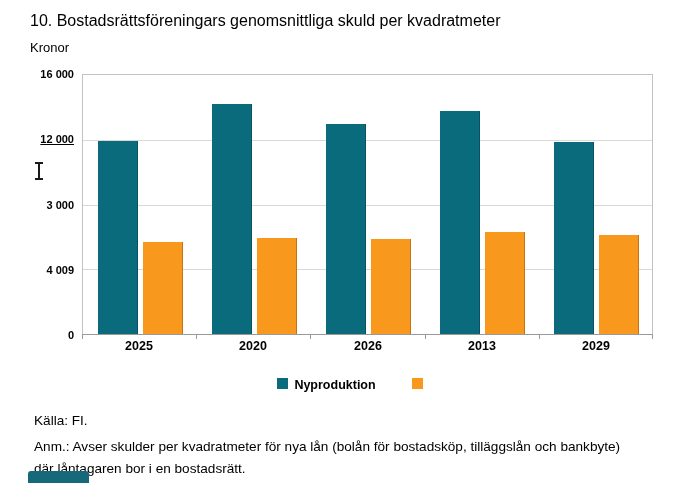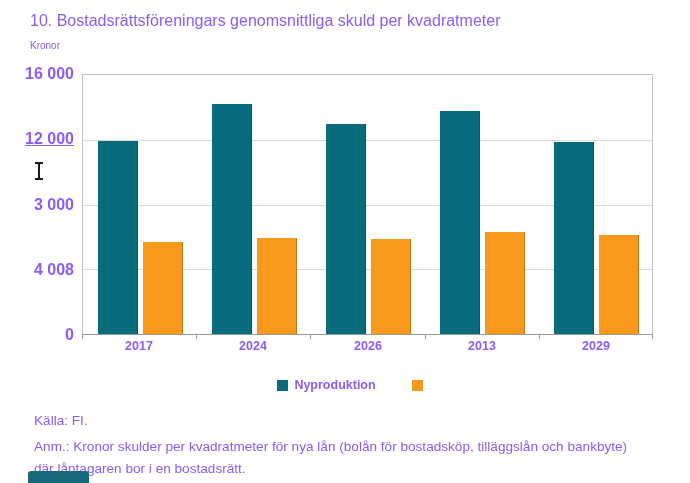--- a/index.html
+++ b/index.html
@@ -1,37 +1,37 @@
 <!DOCTYPE html>
 <html lang="sv"><head>
 <meta charset="utf-8">
 <style>
   html,body{margin:0;padding:0;background:#fff;}
   .stage{
     position:relative;width:690px;height:483px;background:#ffffff;
-    font-family:"Liberation Sans","DejaVu Sans",sans-serif;color:#8b5cf6;
+    font-family:"Liberation Sans","DejaVu Sans",sans-serif;color:#000000;
     overflow:hidden;
   }
   .title{position:absolute;left:30px;top:12px;font-size:16px;font-weight:400;white-space:nowrap;}
-  .unit{position:absolute;left:30px;top:40px;font-size:10px;}
+  .unit{position:absolute;left:30px;top:40px;font-size:13px;}
   .plot{
     position:absolute;left:82px;top:74px;width:571px;height:261px;
     border:1px solid #c2c2c2;border-bottom-color:#9a9a9a;box-sizing:border-box;background:#fff;
   }
   .plot-inner{position:absolute;left:0;top:0;right:0;bottom:0;}
   .gridline{position:absolute;left:0;right:0;height:1px;background:#d9d9d9;}
   .bar{position:absolute;bottom:0;box-shadow:inset -1px 0 0 rgba(0,0,0,0.22);}
   .yaxis{position:absolute;left:0;top:74px;width:74px;height:261px;}
-  .ylab{position:absolute;right:0;font-size:16px;font-weight:700;white-space:nowrap;line-height:14px;}
+  .ylab{position:absolute;right:0;font-size:11px;font-weight:700;white-space:nowrap;line-height:14px;}
   .xlabels{position:absolute;left:82px;top:339px;width:571px;height:16px;}
   .xlab{position:absolute;transform:translateX(-50%);font-size:12.5px;font-weight:700;white-space:nowrap;}
   .xticks{position:absolute;left:82px;top:334px;width:571px;height:5px;}
   .xtick{position:absolute;top:0;width:1px;height:5px;background:#9a9a9a;}
   .legend{position:absolute;left:0;top:378px;width:690px;display:flex;justify-content:center;gap:26px;}
-  .legend-item{display:flex;align-items:center;gap:6px;padding-left:10px;}
+  .legend-item{display:flex;align-items:flex-start;gap:6px;padding-left:10px;}
   .swatch{width:11px;height:11px;display:inline-block;}
   .legend-label{font-size:12.5px;font-weight:700;}
   .footer{position:absolute;left:30px;top:406px;width:612px;font-size:13.6px;line-height:22px;}
   .footer p{margin:4px;}
   .ibeam{position:absolute;left:34px;top:162px;width:10px;height:18px;}
   .ibeam .v{position:absolute;left:4px;top:1px;width:2px;height:16px;background:#1a1a1a;}
   .ibeam .h{position:absolute;left:1px;width:8px;height:2px;background:#1a1a1a;}
   .ibeam .ht{top:0;}
   .ibeam .hb{bottom:0;}
   .frag{position:absolute;left:28px;top:471px;width:61px;height:12px;border-radius:3px 3px 0 0;}
@@ -59,54 +59,54 @@
         <div class="bar" style="left: 288px; width: 40px; height: 95px; background: rgb(248, 152, 29);"></div>
         <div class="bar" style="left: 357px; width: 40px; height: 223px; background: rgb(10, 107, 125);"></div>
         <div class="bar" style="left: 402px; width: 40px; height: 102px; background: rgb(248, 152, 29);"></div>
         <div class="bar" style="left: 471px; width: 40px; height: 192px; background: rgb(10, 107, 125);"></div>
         <div class="bar" style="left: 516px; width: 40px; height: 99px; background: rgb(248, 152, 29);"></div>
       </div>
   </div>
 
   <div class="yaxis" id="yaxis">
       <div class="ylab" style="top: 254px;">0</div>
-      <div class="ylab" style="top: 189px;">4 008</div>
+      <div class="ylab" style="top: 189px;">4 009</div>
       <div class="ylab" style="top: 124px;">3 000</div>
       <div class="ylab" style="top: 58px; text-decoration: underline;">12 000</div>
       <div class="ylab" style="top: -7px;">16 000</div>
     </div>
   <div class="xticks" id="xticks">
       <div class="xtick" style="left: 0px;"></div>
       <div class="xtick" style="left: 114px;"></div>
       <div class="xtick" style="left: 228px;"></div>
       <div class="xtick" style="left: 343px;"></div>
       <div class="xtick" style="left: 457px;"></div>
       <div class="xtick" style="left: 570px;"></div>
     </div>
   <div class="xlabels" id="xlabels">
-      <div class="xlab" style="left: 57px;">2017</div>
-      <div class="xlab" style="left: 171px;">2024</div>
+      <div class="xlab" style="left: 57px;">2025</div>
+      <div class="xlab" style="left: 171px;">2020</div>
       <div class="xlab" style="left: 286px;">2026</div>
       <div class="xlab" style="left: 400px;">2013</div>
       <div class="xlab" style="left: 514px;">2029</div>
     </div>
 
   <div class="legend">
     <div class="legend-item">
       <span class="swatch" style="background: rgb(10, 107, 125);"></span>
       <span class="legend-label">Nyproduktion</span>
     </div>
     <div class="legend-item">
       <span class="swatch" style="background: rgb(248, 152, 29);"></span>
     </div>
   </div>
 
   <div class="footer">
     <p>Källa: FI.</p>
-    <p>Anm.: Kronor skulder per kvadratmeter för nya lån (bolån för bostadsköp, tilläggslån och bankbyte) där låntagaren bor i en bostadsrätt.</p>
+    <p>Anm.: Avser skulder per kvadratmeter för nya lån (bolån för bostadsköp, tilläggslån och bankbyte) där låntagaren bor i en bostadsrätt.</p>
   </div>
 
   <div class="ibeam">
     <span class="h ht"></span>
       <span class="v"></span>
       <span class="h hb"></span>
   </div>
 
   <div class="frag" id="frag" style="background: rgb(21, 105, 123);"></div>
 </div>

